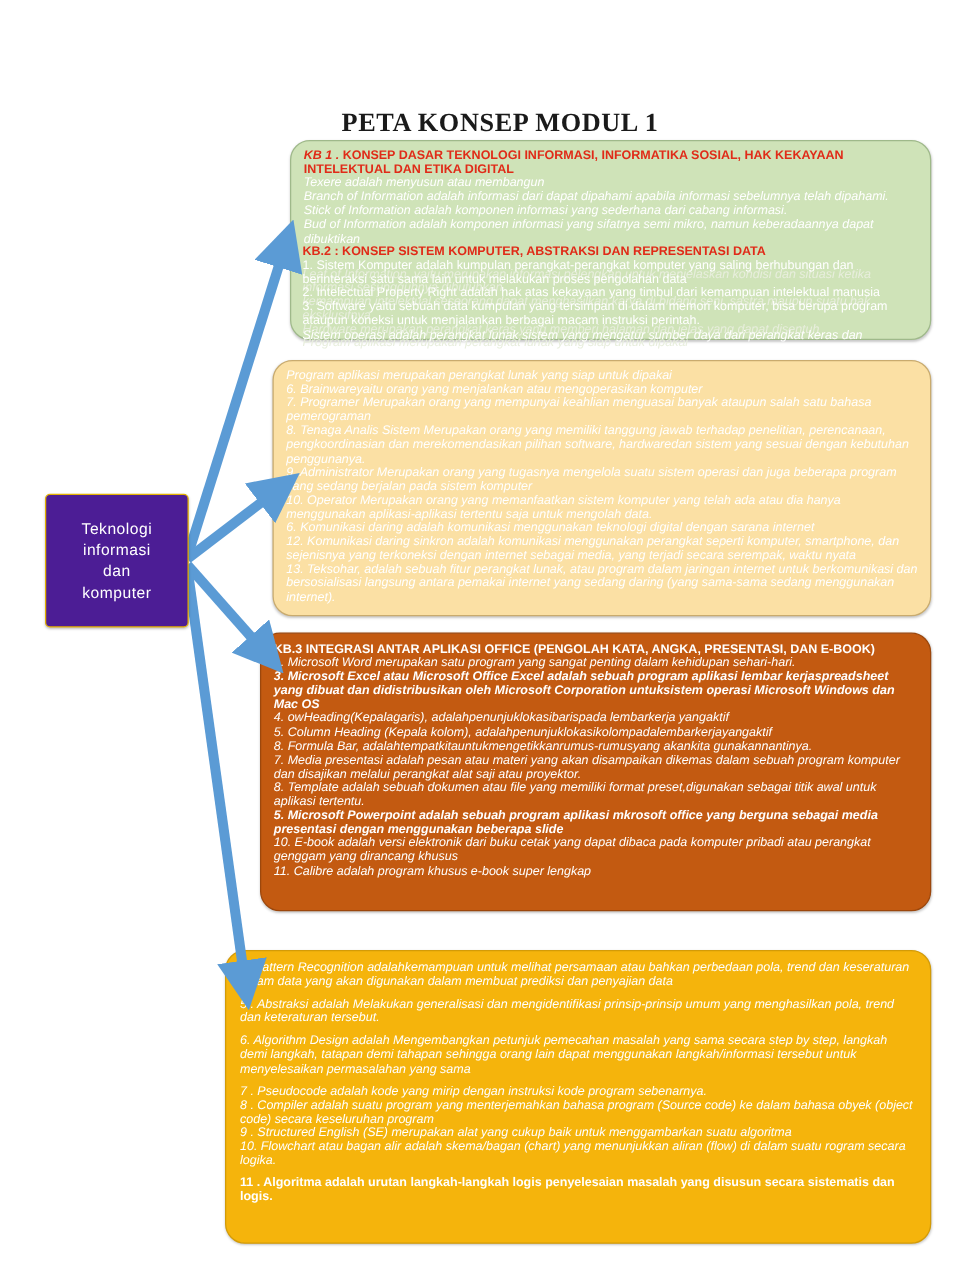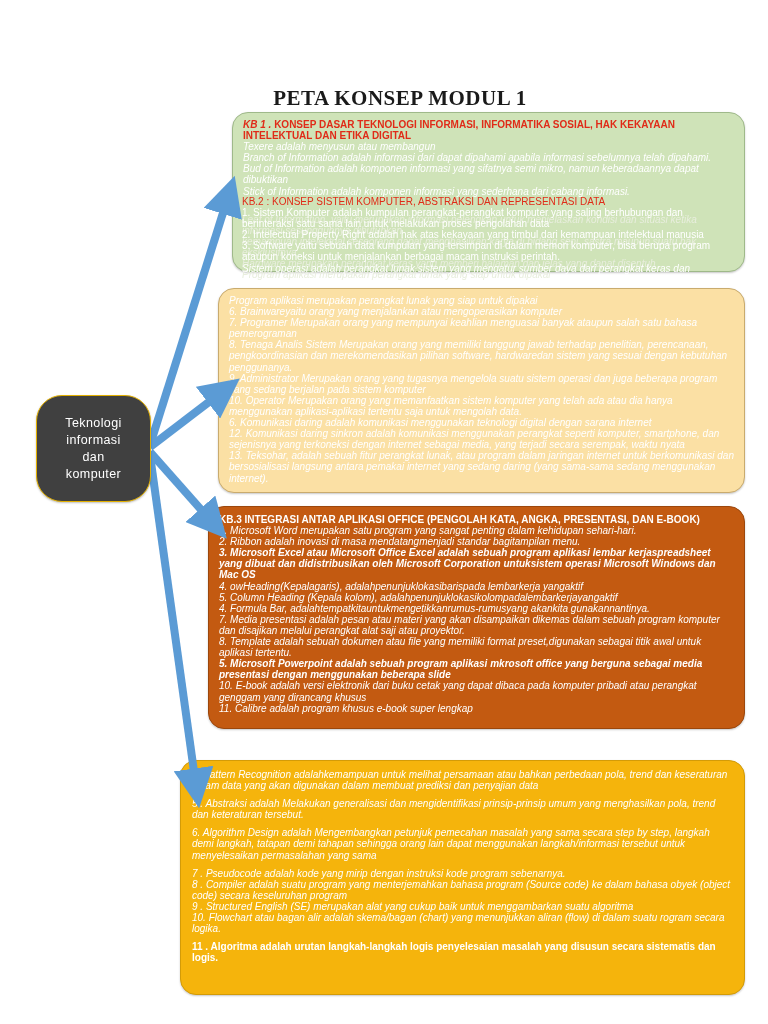--- a/index.html
+++ b/index.html
@@ -25,23 +25,23 @@
     padding-left:32px;
     box-sizing:border-box;
   }
 
   
   #arrows{position:absolute;left:0;top:0;width:768px;height:1024px;z-index:5;}
 
   
   #center-node{
     position:absolute;left:36px;top:395px;width:113px;height:105px;
-    background:#404040;
+    background:#4c1d95;
     border:1px solid #e3b000;
-    border-radius:26px;
+    border-radius:4px;
     box-shadow:0 1px 2px rgba(0,0,0,0.25);
     display:flex;align-items:center;justify-content:center;
     z-index:8;
   }
   #center-node .label{
     color:#ffffff;
     font-size:12.5px;
     line-height:17px;
     text-align:center;
     white-space:pre-line;
@@ -80,21 +80,21 @@
 
   
   #box-kb2{
     left:232px;top:196px;width:513px;height:88px;
     background:transparent;
     border:none;
     box-shadow:none;
     z-index:4;
   }
   #box-kb2 .inner{color:#ffffff;padding-top:0;}
-  #box-kb2 .kbtitle{color:#e02b18;font-weight:normal;}
+  #box-kb2 .kbtitle{color:#e02b18;font-weight:bold;}
 
   
   #box-kb2-ghost{
     left:232px;top:203px;width:513px;height:80px;
     background:transparent;border:none;box-shadow:none;
     z-index:4;
   }
   #box-kb2-ghost .inner{color:#e8eedd;padding-top:0;}
 
   
@@ -157,22 +157,22 @@
   </div>
 
   <div id="box-kb1" class="box">
     <div class="inner">
       <p class="kbtitle">
         <span class="kbnum">KB 1 .</span>
         <span>KONSEP DASAR TEKNOLOGI INFORMASI, INFORMATIKA SOSIAL, HAK KEKAYAAN INTELEKTUAL DAN ETIKA DIGITAL</span>
       </p>
       <p class="it">Texere adalah menyusun atau membangun</p>
       <p class="it">Branch of Information  adalah informasi dari dapat dipahami apabila informasi sebelumnya telah dipahami.</p>
+      <p class="it">Stick of Information  adalah  komponen informasi yang sederhana dari cabang informasi.</p>
       <p class="it">Bud of Information  adalah komponen informasi yang sifatnya semi mikro, namun keberadaannya dapat dibuktikan</p>
-      <p class="it">Stick of Information  adalah  komponen informasi yang sederhana dari cabang informasi.</p>
     </div>
   </div>
 
   <div id="box-kb2-ghost" class="box">
     <div class="inner">
       <p style="height:11px"></p>
       <p class="it">Leaf of Information, yaitu merupakan informasi pelengkap untuk menjelaskan kondisi dan situasi ketika informasi sesungguhnya dibutuhkan</p>
       <p class="it">kemampuan intelektual seseorang dapat menghasilkan karya di bidang seni, sastra maupun suatu hak eksklusifnya</p>
       <p class="it">Hardware merupakan perangkat keras yang memberi halaman dan jelas yang dapat disentuh</p>
       <p class="it">Program aplikasi merupakan perangkat lunak yang siap untuk dipakai</p>
@@ -206,25 +206,24 @@
     </div>
   </div>
 
   <div id="box-kb3" class="box">
     <div class="inner">
       <p class="kbtitle">
         <span>KB.3</span>
         <span>INTEGRASI ANTAR APLIKASI OFFICE (PENGOLAH  KATA, ANGKA, PRESENTASI, DAN E-BOOK)</span>
       </p>
       <p class="it">1. Microsoft Word merupakan satu program yang sangat penting dalam kehidupan sehari-hari.</p>
-      <p class="it">2. Ribbon  adalah inovasi di masa mendatangmenjadi standar bagitampilan menu.</p>
       <p class="bi">3. Microsoft Excel atau Microsoft Office Excel adalah sebuah program aplikasi lembar kerjaspreadsheet yang dibuat dan didistribusikan oleh Microsoft Corporation untuksistem operasi  Microsoft  Windows  dan  Mac  OS</p>
       <p class="it">4. owHeading(Kepalagaris), adalahpenunjuklokasibarispada lembarkerja yangaktif</p>
       <p class="it">5. Column  Heading  (Kepala kolom), adalahpenunjuklokasikolompadalembarkerjayangaktif</p>
-      <p class="it">4. Formula Bar, adalahtempatkitauntukmengetikkanrumus-rumusyang akankita gunakannantinya.</p>
+      <p class="it">8. Formula Bar, adalahtempatkitauntukmengetikkanrumus-rumusyang akankita gunakannantinya.</p>
       <p class="it">7. Media presentasi  adalah pesan atau materi yang akan disampaikan dikemas dalam sebuah program komputer dan disajikan melalui perangkat alat saji atau proyektor.</p>
       <p class="it">8. Template adalah sebuah dokumen atau file yang memiliki format preset,digunakan sebagai titik  awal untuk aplikasi tertentu.</p>
       <p class="bi">5. Microsoft Powerpoint adalah sebuah program aplikasi mkrosoft office yang berguna sebagai media presentasi dengan menggunakan beberapa slide</p>
       <p class="it">10. E-book adalah versi elektronik dari buku cetak yang dapat dibaca pada komputer pribadi atau perangkat genggam yang dirancang khusus</p>
       <p class="it">11. Calibre adalah program khusus e-book super lengkap</p>
     </div>
   </div>
 
   <div id="box-yellow" class="box">
     <div class="inner">

